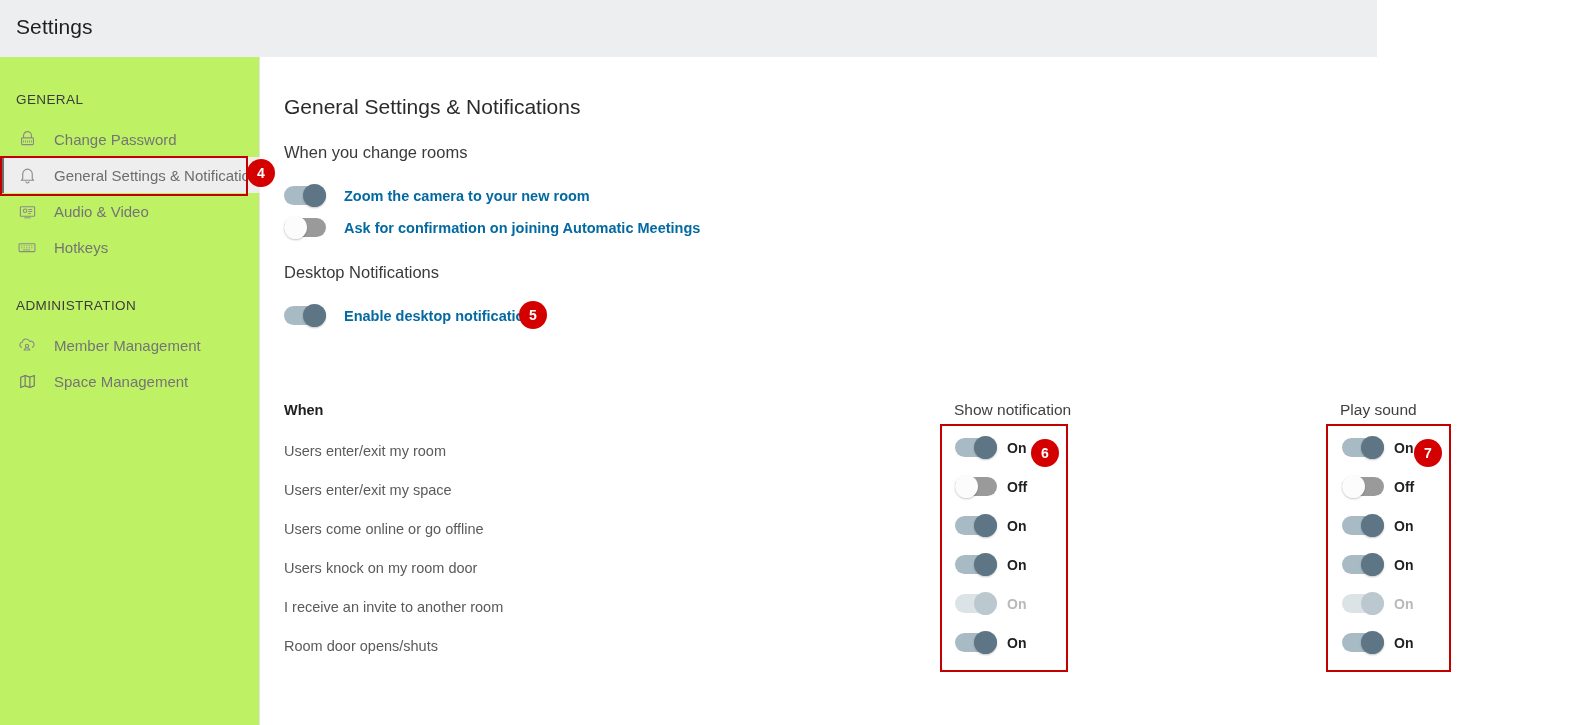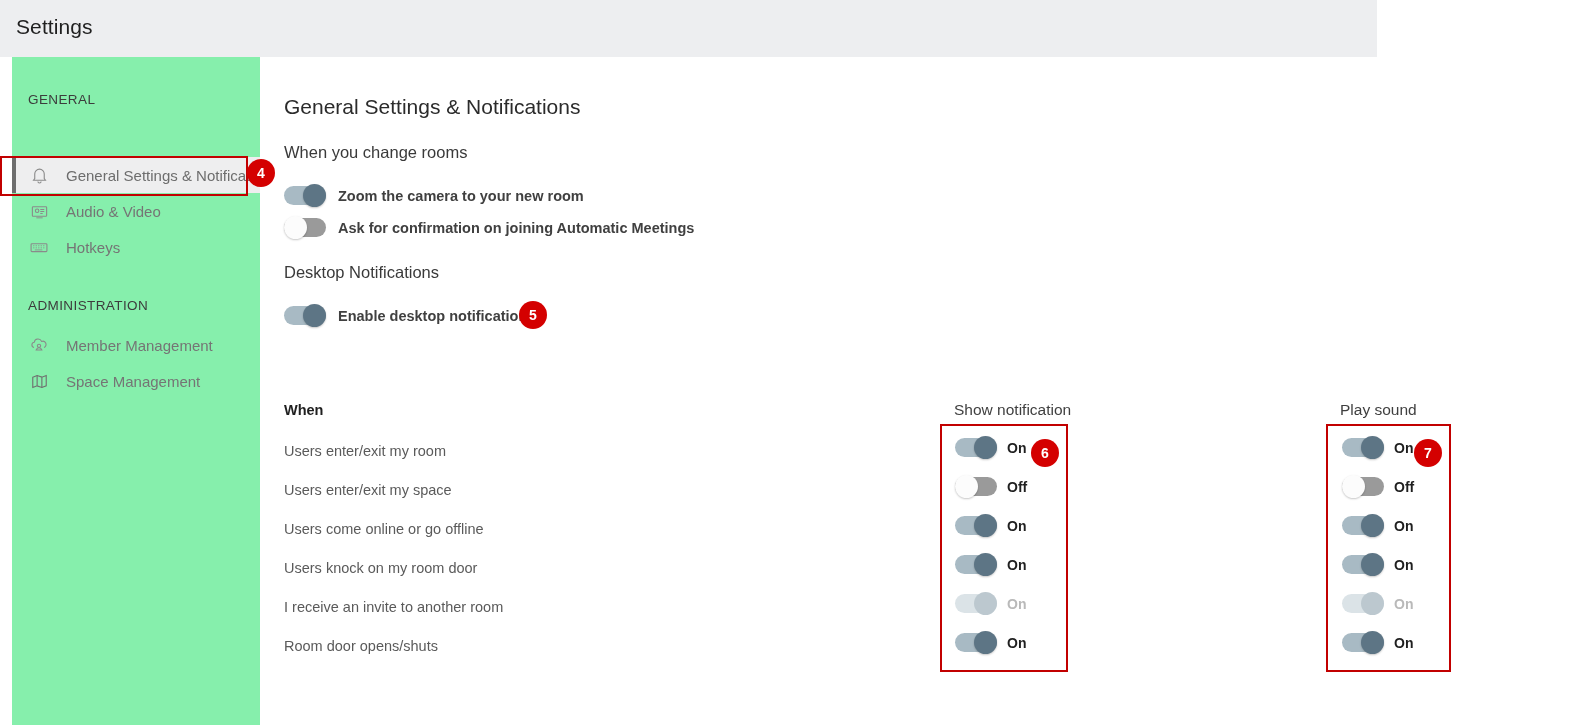--- a/index.html
+++ b/index.html
@@ -23,23 +23,23 @@
     position: absolute;
     left: 16px; top: 15px;
     font-size: 21px;
     color: #1f1f1f;
     letter-spacing: .1px;
   }
 
   
   #sidebar {
     position: absolute;
-    left: 12px; top: 57px;
+    left: 0; top: 57px;
     width: 260px; height: 668px;
-    background: #86efac;
+    background: #bef264;
     border-right: 1px solid #e2e2e4;
   }
   .side-section-title {
     font-size: 13.5px;
     color: #3c3c3c;
     letter-spacing: .4px;
     padding-left: 16px;
   }
   .side-item {
     position: relative;
@@ -92,22 +92,22 @@
     color: #3a3a3a;
   }
   .switch-row {
     position: absolute;
     display: flex;
     align-items: center;
   }
   .switch-row .sw-label {
     font-size: 14.5px;
     font-weight: bold;
-    color: #404040;
-    margin-left: 12px;
+    color: #0369a1;
+    margin-left: 18px;
     white-space: nowrap;
   }
 
   
   .toggle {
     position: relative;
     width: 42px; height: 19px;
     border-radius: 10px;
     flex: 0 0 42px;
     cursor: pointer;
@@ -184,20 +184,30 @@
 <body>
 
 <div id="app-header">
   <div id="app-title">Settings</div>
 </div>
 
 <div id="sidebar">
 
   <div class="side-section-title" style="position:absolute; top:35px;">GENERAL</div>
 
+  <div class="side-item" style="position:absolute; top:64px; width:260px;">
+    <span class="ico">
+      <svg width="19" height="19" viewBox="0 0 24 24" fill="none" stroke="#8a8a8a" stroke-width="1.4">
+        <path d="M7 10V7a5 5 0 0 1 10 0v3"></path>
+        <rect x="4.5" y="10" width="15" height="8.5" rx="1"></rect>
+        <path d="M7 13v3M9.5 13v3M12 13v3M14.5 13v3M17 13v3" stroke-width="1"></path>
+      </svg>
+    </span>
+    <span class="lbl">Change Password</span>
+  </div>
 
   <div class="side-item selected" style="position:absolute; top:100px; width:260px;">
     <span class="ico">
       <svg width="19" height="19" viewBox="0 0 24 24" fill="none" stroke="#8a8a8a" stroke-width="1.4">
         <path d="M6 16V10a6 6 0 0 1 12 0v6l1.5 2h-15L6 16z"></path>
         <path d="M10 19.5a2 2 0 0 0 4 0"></path>
       </svg>
     </span>
     <span class="lbl">General Settings &amp; Notifications</span>
   </div>

